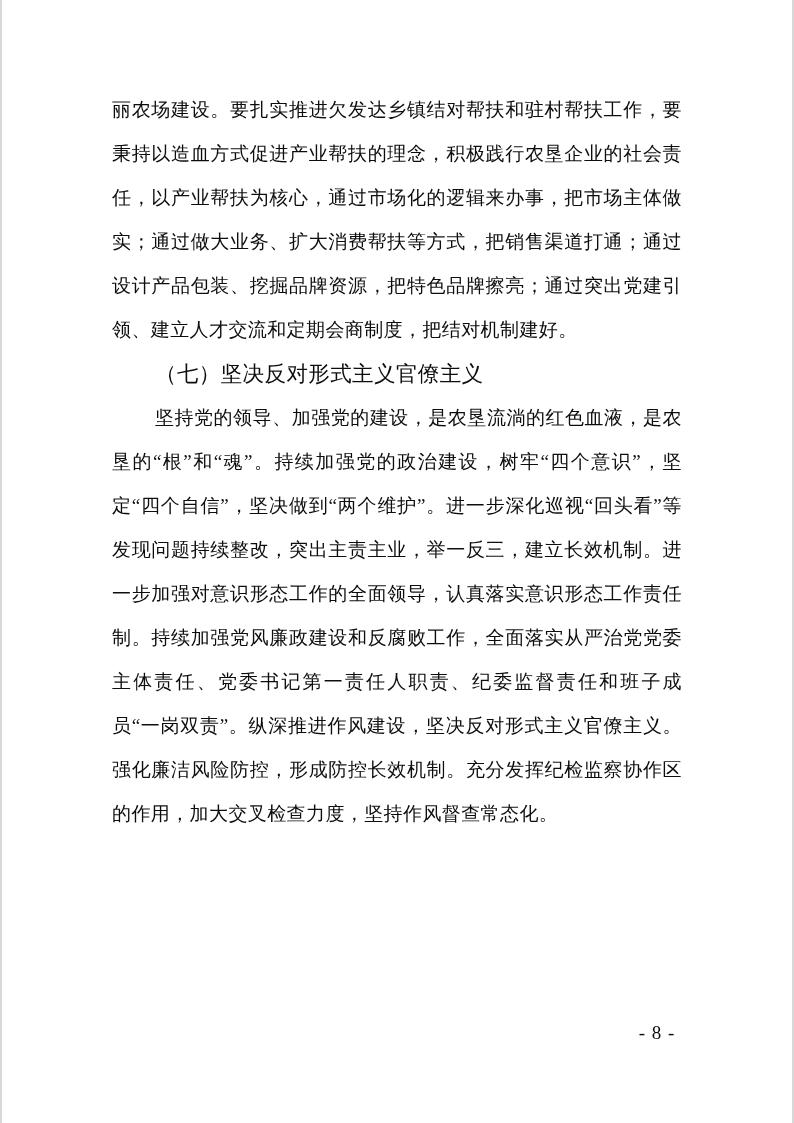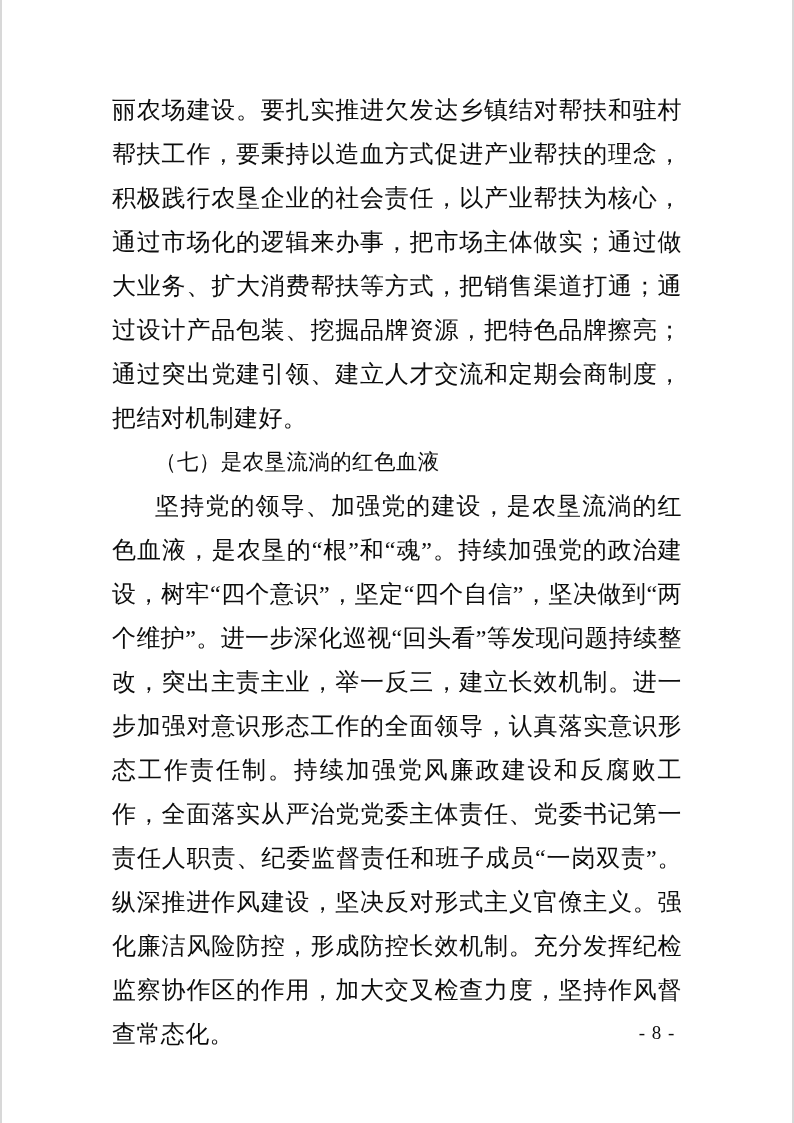--- a/index.html
+++ b/index.html
@@ -29,21 +29,21 @@
     width: 2px; height: 1123px;
     background: #d8d8d8;
   }
   .content {
     position: absolute;
     left: 112px;
     top: 88px;
     width: 570px;
   }
   .para {
-    font-size: 24px;
+    font-size: 19px;
     line-height: 44px;
     letter-spacing: 0.4px;
     text-align: justify;
     text-justify: inter-ideograph;
     margin: 0;
     white-space: normal;
   }
   .para.indent {
     text-indent: 43px;
   }
@@ -69,18 +69,18 @@
 </style>
 </head>
 <body>
 
 <div class="page">
   <div class="page-border-left"></div>
   <div class="page-border-right"></div>
 
   <div class="content">
     <p class="para">丽农场建设。要扎实推进欠发达乡镇结对帮扶和驻村帮扶工作，要秉持以造血方式促进产业帮扶的理念，积极践行农垦企业的社会责任，以产业帮扶为核心，通过市场化的逻辑来办事，把市场主体做实；通过做大业务、扩大消费帮扶等方式，把销售渠道打通；通过设计产品包装、挖掘品牌资源，把特色品牌擦亮；通过突出党建引领、建立人才交流和定期会商制度，把结对机制建好。</p>
-    <h2 class="heading">（七）是农垦流淌的红色血液</h2>
+    <h2 class="heading">（七）坚决反对形式主义官僚主义</h2>
     <p class="para indent">坚持党的领导、加强党的建设，是农垦流淌的红色血液，是农垦的“根”和“魂”。持续加强党的政治建设，树牢“四个意识”，坚定“四个自信”，坚决做到“两个维护”。进一步深化巡视“回头看”等发现问题持续整改，突出主责主业，举一反三，建立长效机制。进一步加强对意识形态工作的全面领导，认真落实意识形态工作责任制。持续加强党风廉政建设和反腐败工作，全面落实从严治党党委主体责任、党委书记第一责任人职责、纪委监督责任和班子成员“一岗双责”。纵深推进作风建设，坚决反对形式主义官僚主义。强化廉洁风险防控，形成防控长效机制。充分发挥纪检监察协作区的作用，加大交叉检查力度，坚持作风督查常态化。</p>
   </div>
 
   <div class="page-number">- 8 -</div>
 </div>
 
 </body></html>

